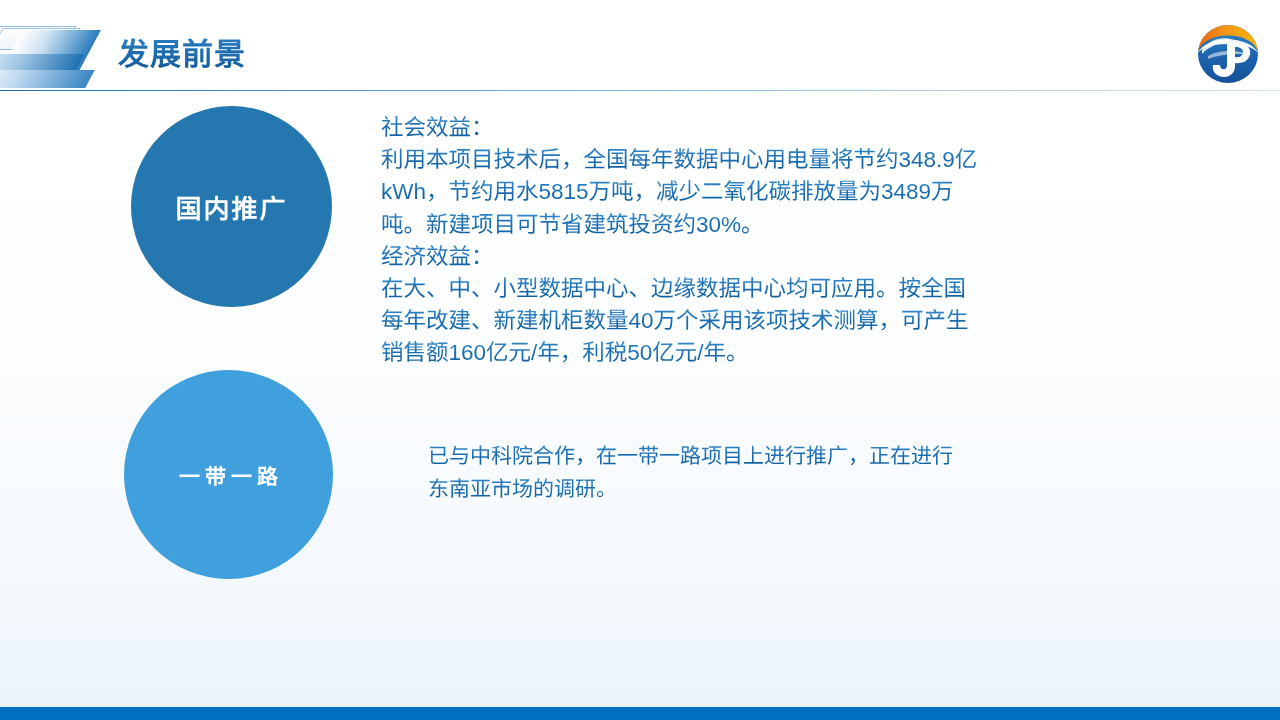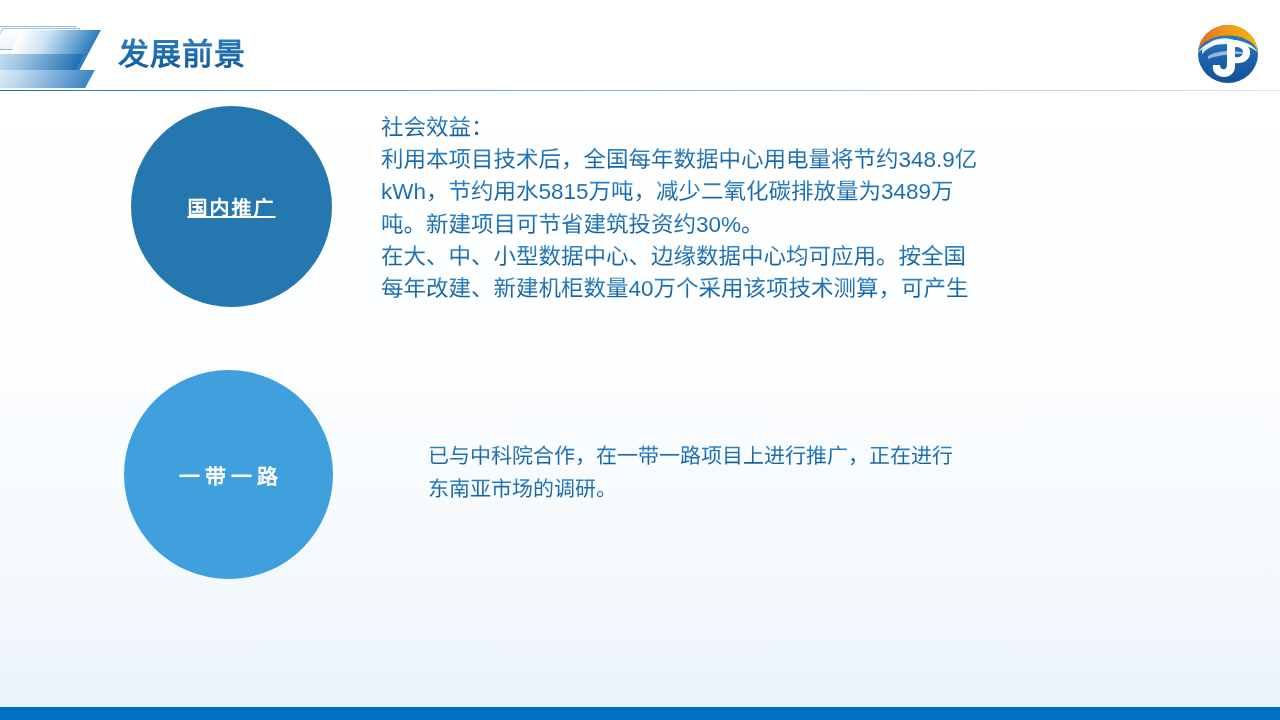--- a/index.html
+++ b/index.html
@@ -133,23 +133,22 @@
     justify-content: center;
     color: #ffffff;
     font-weight: bold;
   }
   .circle-1 {
     left: 131px;
     top: 106px;
     width: 201px;
     height: 201px;
     background: #2478af;
-    font-size: 20px;
+    font-size: 26px;
     letter-spacing: 2px;
-    text-decoration: underline;
   }
   .circle-2 {
     left: 124px;
     top: 370px;
     width: 209px;
     height: 209px;
     background: #3fa0dd;
     font-size: 21px;
     letter-spacing: 5px;
     text-align: right;
@@ -248,22 +247,24 @@
 
   <div class="circle circle-1">
     <span class="circle-label">国内推广</span>
   </div>
 
   <div class="body-block block-benefits">
     <div class="body-line">社会效益：</div>
     <div class="body-line">利用本项目技术后，全国每年数据中心用电量将节约348.9亿</div>
     <div class="body-line">kWh，节约用水5815万吨，减少二氧化碳排放量为3489万</div>
     <div class="body-line">吨。新建项目可节省建筑投资约30%。</div>
+    <div class="body-line">经济效益：</div>
     <div class="body-line">在大、中、小型数据中心、边缘数据中心均可应用。按全国</div>
     <div class="body-line">每年改建、新建机柜数量40万个采用该项技术测算，可产生</div>
+    <div class="body-line">销售额160亿元/年，利税50亿元/年。</div>
   </div>
 
   <div class="circle circle-2">
     <span class="circle-label">一带一路</span>
   </div>
 
   <div class="body-block block-belt">
     <div class="body-line">已与中科院合作，在一带一路项目上进行推广，正在进行</div>
     <div class="body-line">东南亚市场的调研。</div>
   </div>

